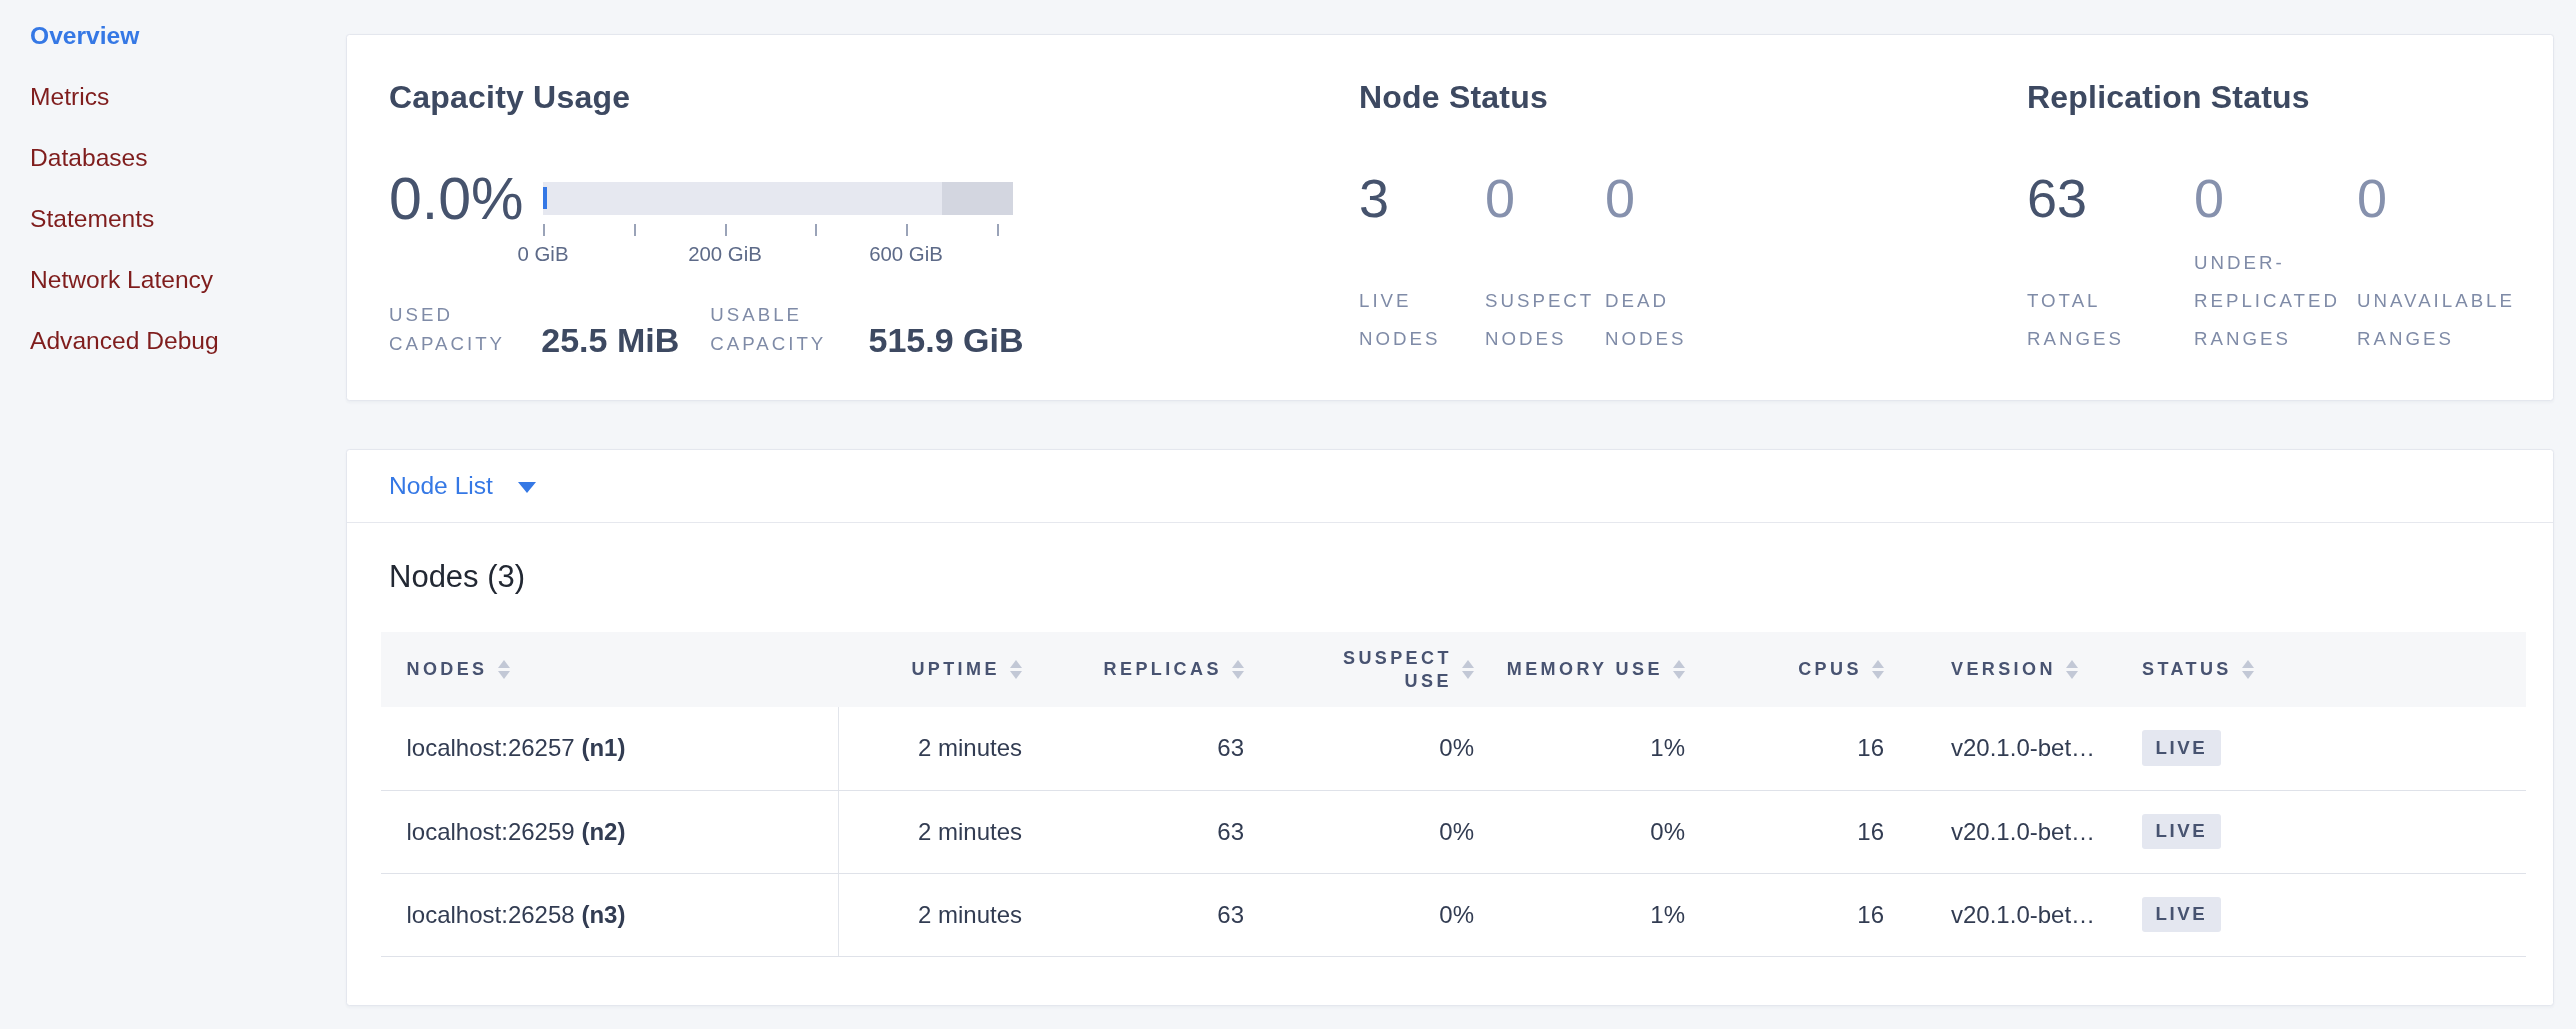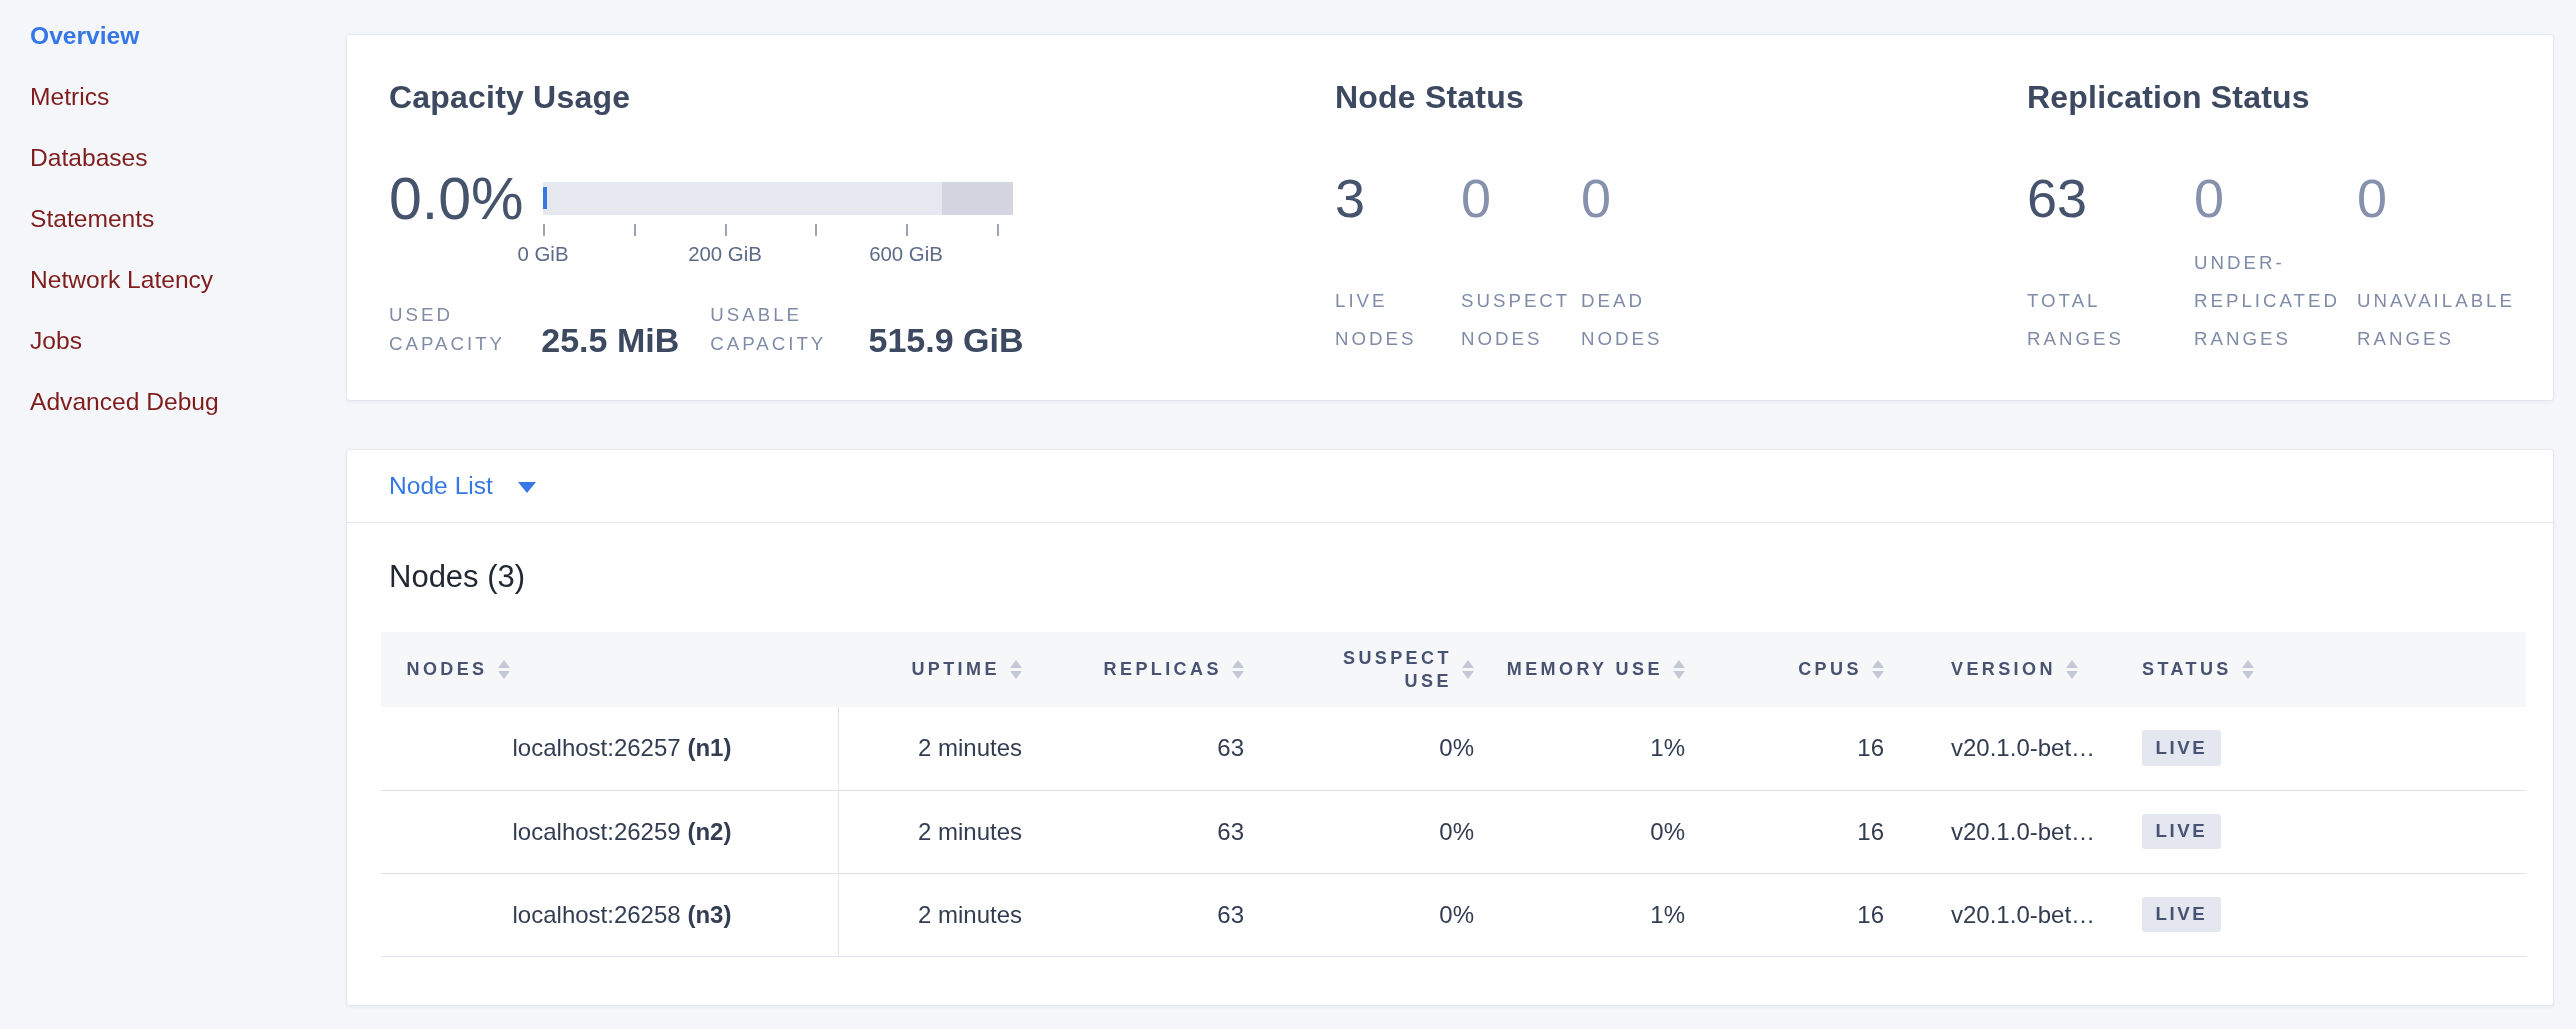--- a/index.html
+++ b/index.html
@@ -25,21 +25,21 @@
   .card {
     background:#ffffff; border:0.8px solid #e4e7ee; border-radius:3.4px;
     box-shadow:0 1.7px 2.5px rgba(60,70,90,0.04);
   }
   .summary-card { position:absolute; left:0; top:34px; width:2208px; height:367px; }
   .table-card   { position:absolute; left:0; top:449px; width:2208px; height:557px; }
 
   
   .panel { position:absolute; top:0; height:100%; }
   .panel-capacity { left:42px;  width:976px; }
-  .panel-nodes    { left:988px; width:662px; }
+  .panel-nodes    { left:1012px; width:662px; }
   .panel-repl     { left:1680px; width:526px; }
   .panel h2 { position:absolute; top:44px; left:0; font-size:32px; font-weight:700; color:#3d4961; letter-spacing:0.2px; }
 
   .values-row { position:absolute; top:136px; left:0; display:flex; }
   .labels-row { position:absolute; bottom:42px; left:0; display:flex; align-items:flex-end; }
   .stat-value { font-size:54px; line-height:54px; font-weight:500; color:#46536d; }
   .stat-value.dim { color:#8691ad; }
   .stat-label {
     font-size:18.7px; line-height:38px; letter-spacing:3px;
     color:#7f8ba7; font-weight:400;margin-top:6px;
@@ -84,21 +84,21 @@
     font-size:18px; letter-spacing:3.4px; color:#485371; font-weight:700;
     white-space:nowrap; text-align:right;
   }
   .th-label.wrap { white-space:normal; max-width:129px; line-height:23px; }
   th.left .th-label { text-align:left; }
   .sort-icon { display:inline-flex; flex-direction:column; margin-left:10.2px; row-gap:3.4px; flex:none; }
   .tri-up   { width:0; height:0; border-left:6.8px solid transparent; border-right:6.8px solid transparent; border-bottom:8.5px solid #c2c8d6; }
   .tri-down { width:0; height:0; border-left:6.8px solid transparent; border-right:6.8px solid transparent; border-top:8.5px solid #c2c8d6; }
 
   tbody td { height:83px; border-bottom:0.8px solid #dfe2e9; font-size:24px; color:#323c52; background:#fff; }
-  tbody td:first-child { border-right:0.8px solid #e2e5eb;text-align:center; }
+  tbody td:first-child { border-right:0.8px solid #e2e5eb; }
   td.c-node { padding-left:25.5px; }
   th.c-node-h { padding-left:25.5px; }
   td.num, th.num { padding-right:31px; }
   td.c-ver, th.c-ver-h { padding-left:36px; }
   td.c-status, th.c-status-h { padding-left:36px; }
   .nid { font-weight:700; margin-left:6.8px; }
   .badge {
     display:inline-block; background:#e4e7f0; color:#475370;
     font-size:18.7px; font-weight:700; letter-spacing:2.5px;
     padding:8.5px 13.6px; border-radius:3px; line-height:18.7px;
@@ -106,21 +106,20 @@
 </style>
 </head>
 <body>
 
 <nav class="sidebar">
   <div class="nav-item active">Overview</div>
   <div class="nav-item">Metrics</div>
   <div class="nav-item">Databases</div>
   <div class="nav-item">Statements</div>
   <div class="nav-item">Network Latency</div>
-  <div class="nav-item">Jobs</div>
   <div class="nav-item">Advanced Debug</div>
 </nav>
 
 <main class="main">
 
   <section class="card summary-card">
 
     <div class="panel panel-capacity">
       <h2>Capacity Usage</h2>
       <div class="cap-row">

